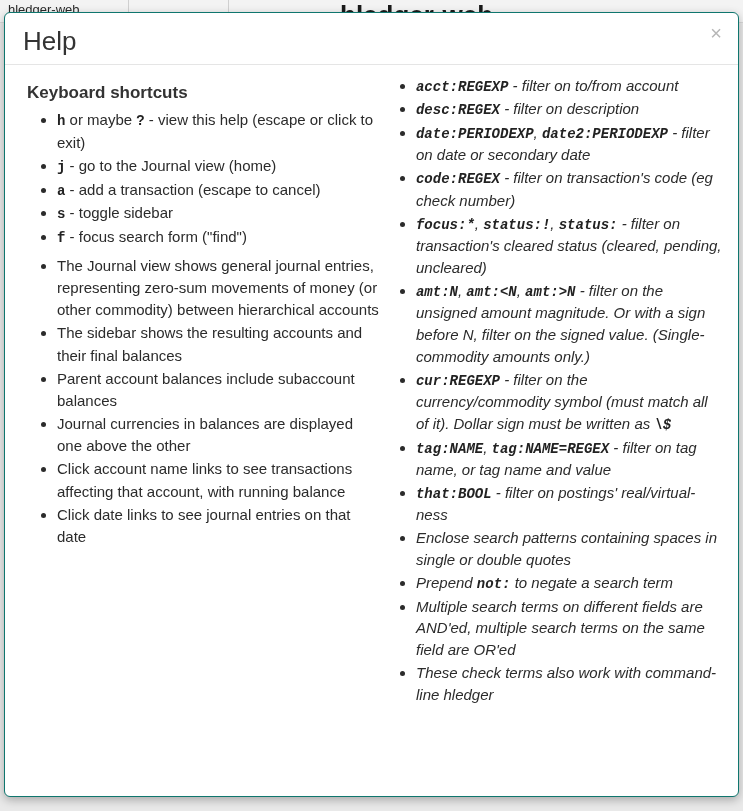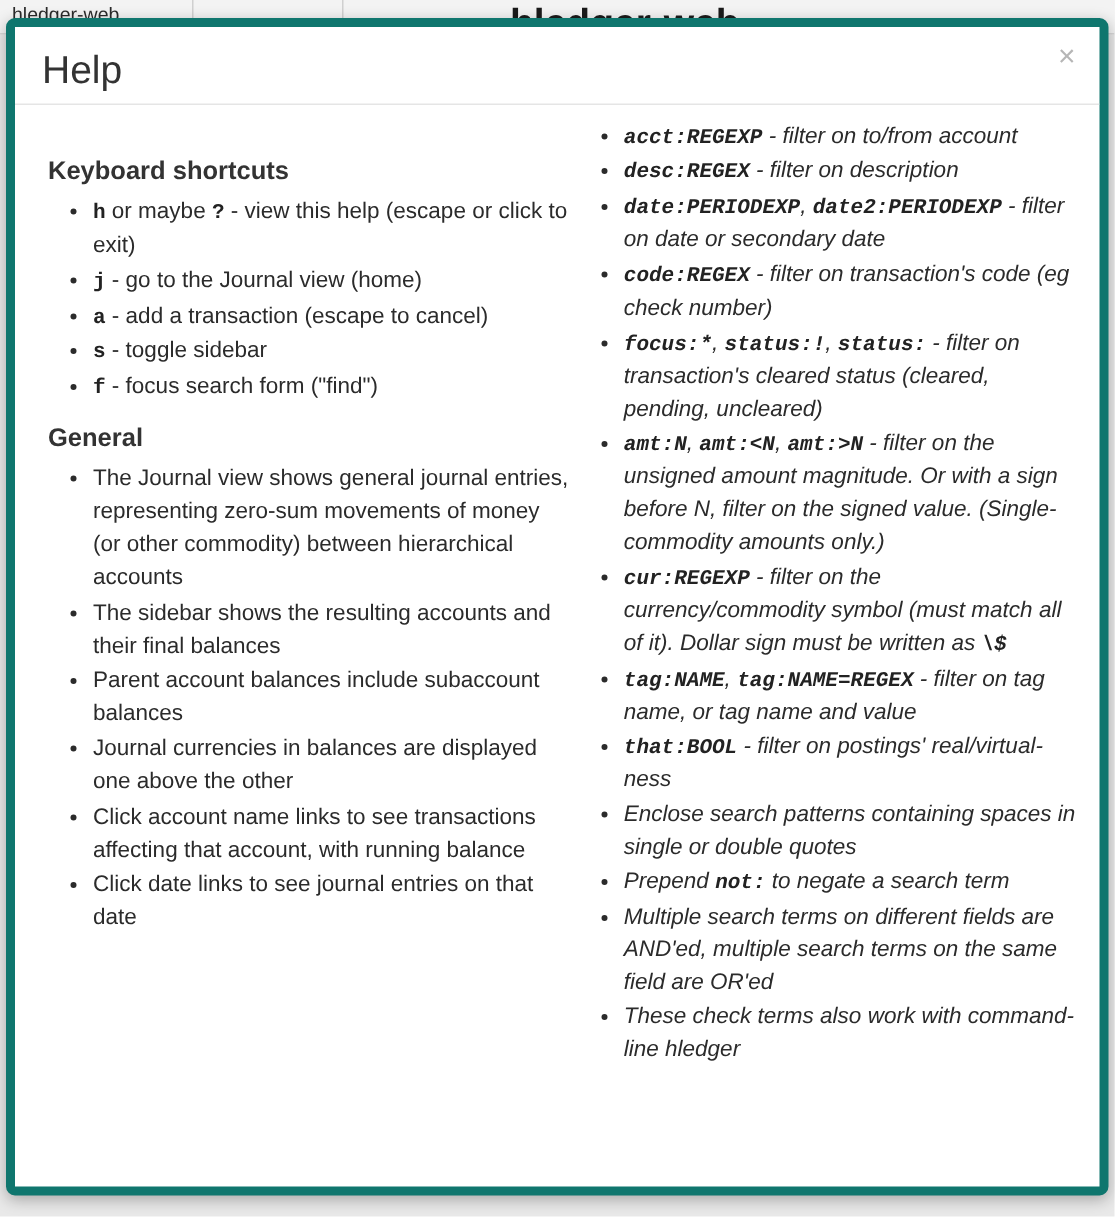--- a/index.html
+++ b/index.html
@@ -56,21 +56,21 @@
   }
 
   
   .modal {
     position: absolute;
     left: 4px;
     top: 12px;
     width: 735px;
     height: 785px;
     background: #ffffff;
-    border: 6px solid #0f766e;
+    border: 1px solid #0f766e;
     border-radius: 6px;
     box-shadow: 0 3px 10px rgba(0,0,0,0.28);
     box-sizing: border-box;
     overflow: hidden;
   }
   .modal-header {
     position: relative;
     height: 52px;
     border-bottom: 1px solid #e5e5e5;
     box-sizing: border-box;
@@ -108,21 +108,21 @@
   }
   .col-left { width: 360px; }
   .col-right { width: 343px; }
 
   h4.section {
     font-size: 17px;
     color: #333;
     margin: 12px 0 6px 6px;
     font-weight: bold;
   }
-  h4.section.first { margin-top: 24px; }
+  h4.section.first { margin-top: 8px; }
 
   ul.help-list {
     margin: 0 0 6px 0;
     padding-left: 36px;
     list-style-type: disc;
   }
   ul.help-list li {
     font-size: 15px;
     color: #2b2b2b;
     line-height: 1.48;
@@ -157,21 +157,20 @@
     <div class="cols">
       <div class="col-left">
         <h4 class="section first">Keyboard shortcuts</h4>
         <ul class="help-list">
             <li><code>h</code> or maybe <code>?</code> - view this help (escape or click to exit)</li>
             <li><code>j</code> - go to the Journal view (home)</li>
             <li><code>a</code> - add a transaction (escape to cancel)</li>
             <li><code>s</code> - toggle sidebar</li>
             <li><code>f</code> - focus search form ("find")</li>
           </ul>
-        <h4 class="section">General</h4>
         <ul class="help-list">
             <li>The Journal view shows general journal entries, representing zero-sum movements of money (or other commodity) between hierarchical accounts</li>
             <li>The sidebar shows the resulting accounts and their final balances</li>
             <li>Parent account balances include subaccount balances</li>
             <li>Journal currencies in balances are displayed one above the other</li>
             <li>Click account name links to see transactions affecting that account, with running balance</li>
             <li>Click date links to see journal entries on that date</li>
           </ul>
       </div>
       <div class="col-right">

